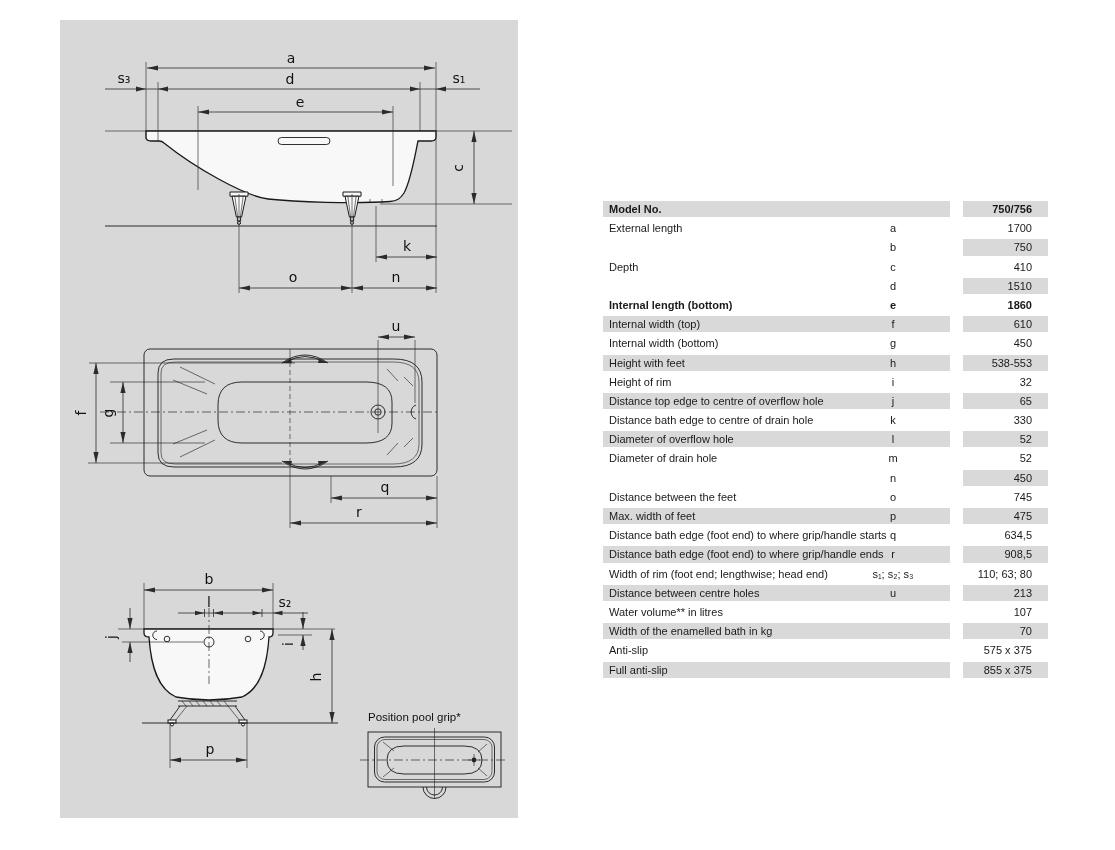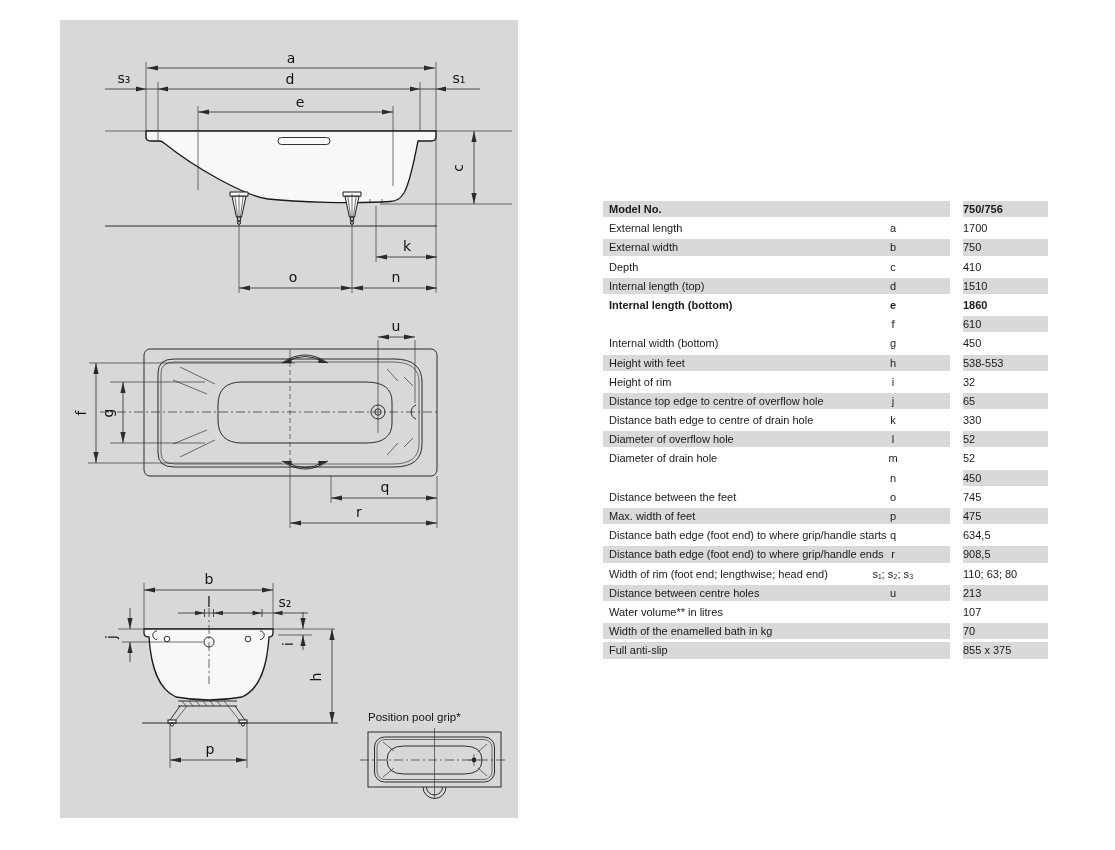--- a/index.html
+++ b/index.html
@@ -3,21 +3,21 @@
 <meta charset="utf-8">
 <style>
   html,body{margin:0;padding:0}
   body{position:relative;width:1115px;height:850px;background:#fff;overflow:hidden;
        font-family:"Liberation Sans","DejaVu Sans",sans-serif;color:#1a1a1a}
   #panel{position:absolute;left:60px;top:20px;width:458px;height:798px;background:#d8d8d8}
   #spec-table{position:absolute;left:603px;top:201px;width:445px}
   .trow{position:relative;height:16.2px;margin-bottom:3px;font-size:11px;line-height:16.4px}
   .tl{position:absolute;left:0;top:0;width:347px;height:100%;padding-left:6px;box-sizing:border-box;white-space:nowrap;overflow:hidden}
   .tm{position:absolute;left:260px;top:0;width:60px;height:100%;text-align:center}
-  .tv{position:absolute;left:360px;top:0;width:85px;height:100%;padding-right:16px;box-sizing:border-box}
+  .tv{position:absolute;left:360px;top:0;width:85px;height:100%;text-align:right;padding-right:16px;box-sizing:border-box}
   .sh .tl,.sh .tv{background:#d9d9d9}
   .b{font-weight:700}
   .ln{stroke:#2b2b2b;stroke-width:.8;fill:none}
   .xln{stroke:#2b2b2b;stroke-width:.65;fill:none}
   .ob{stroke:#1a1a1a;stroke-width:1.3;fill:#f8f8f8}
   .ob1{stroke:#1a1a1a;stroke-width:1;fill:#f8f8f8}
   .ob2{stroke:#1a1a1a;stroke-width:.9;fill:none}
   .th{stroke:#1a1a1a;stroke-width:.6;fill:none}
   .cl{stroke:#2b2b2b;stroke-width:.7;fill:none;stroke-dasharray:9 3 2 3}
   .ar{fill:#2b2b2b;stroke:none}
@@ -239,40 +239,39 @@
       <div class="tl">Model No.</div>
       <div class="tm"></div>
       <div class="tv">750/756</div>
     </div>
   <div class="trow">
       <div class="tl">External length</div>
       <div class="tm">a</div>
       <div class="tv">1700</div>
     </div>
   <div class="trow sh">
-      <div class="tl">External width</div>
       <div class="tm">b</div>
       <div class="tv">750</div>
     </div>
   <div class="trow">
       <div class="tl">Depth</div>
       <div class="tm">c</div>
       <div class="tv">410</div>
     </div>
   <div class="trow sh">
-      <div class="tl">Internal length (top)</div>
       <div class="tm">d</div>
       <div class="tv">1510</div>
     </div>
   <div class="trow b">
       <div class="tl">Internal length (bottom)</div>
       <div class="tm">e</div>
       <div class="tv">1860</div>
     </div>
   <div class="trow sh">
+      <div class="tl">Internal width (top)</div>
       <div class="tm">f</div>
       <div class="tv">610</div>
     </div>
   <div class="trow">
       <div class="tl">Internal width (bottom)</div>
       <div class="tm">g</div>
       <div class="tv">450</div>
     </div>
   <div class="trow sh">
       <div class="tl">Height with feet</div>
@@ -341,18 +340,23 @@
   <div class="trow">
       <div class="tl">Water volume** in litres</div>
       <div class="tm"></div>
       <div class="tv">107</div>
     </div>
   <div class="trow sh">
       <div class="tl">Width of the enamelled bath in kg</div>
       <div class="tm"></div>
       <div class="tv">70</div>
     </div>
+  <div class="trow">
+      <div class="tl">Anti-slip</div>
+      <div class="tm"></div>
+      <div class="tv">575 x 375</div>
+    </div>
   <div class="trow sh">
       <div class="tl">Full anti-slip</div>
       <div class="tm"></div>
       <div class="tv">855 x 375</div>
     </div>
 </div>
 
 </body></html>

